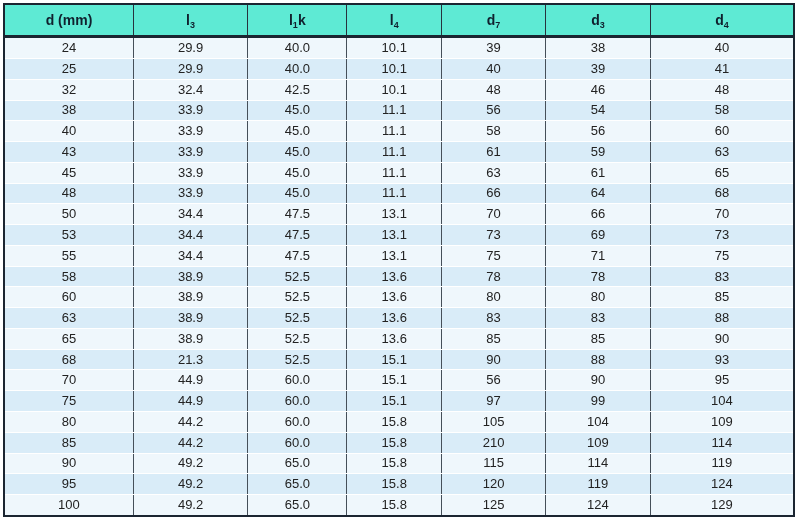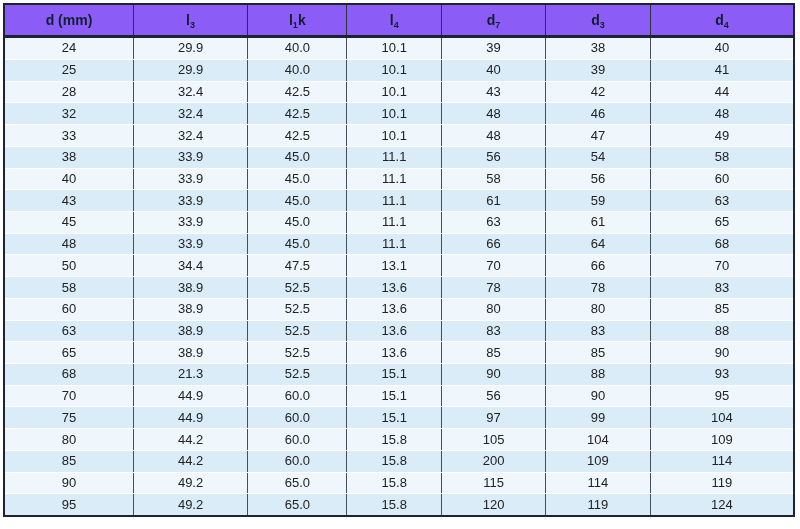--- a/index.html
+++ b/index.html
@@ -32,21 +32,21 @@
     height: 100%;
   }
   table.dim-table col.c1 { width: 16.3%; }
   table.dim-table col.c2 { width: 14.5%; }
   table.dim-table col.c3 { width: 12.6%; }
   table.dim-table col.c4 { width: 12.0%; }
   table.dim-table col.c5 { width: 13.2%; }
   table.dim-table col.c6 { width: 13.3%; }
   table.dim-table col.c7 { width: 18.1%; }
   table.dim-table thead th {
-    background: #8b5cf6;
+    background: #5eead4;
     color: #10202e;
     font-size: 14px;
     font-weight: bold;
     height: 30px;
     text-align: center;
     vertical-align: middle;
     border-left: 1px solid #27323d;
     border-bottom: 3px solid #1b2531;
     padding: 0;
   }
@@ -113,47 +113,29 @@
           <tr>
             <td>25</td>
             <td>29.9</td>
             <td>40.0</td>
             <td>10.1</td>
             <td>40</td>
             <td>39</td>
             <td>41</td>
           </tr>
           <tr>
-            <td>28</td>
-            <td>32.4</td>
-            <td>42.5</td>
-            <td>10.1</td>
-            <td>43</td>
-            <td>42</td>
-            <td>44</td>
-          </tr>
-          <tr>
             <td>32</td>
             <td>32.4</td>
             <td>42.5</td>
             <td>10.1</td>
             <td>48</td>
             <td>46</td>
             <td>48</td>
           </tr>
           <tr>
-            <td>33</td>
-            <td>32.4</td>
-            <td>42.5</td>
-            <td>10.1</td>
-            <td>48</td>
-            <td>47</td>
-            <td>49</td>
-          </tr>
-          <tr>
             <td>38</td>
             <td>33.9</td>
             <td>45.0</td>
             <td>11.1</td>
             <td>56</td>
             <td>54</td>
             <td>58</td>
           </tr>
           <tr>
             <td>40</td>
@@ -194,20 +176,38 @@
           <tr>
             <td>50</td>
             <td>34.4</td>
             <td>47.5</td>
             <td>13.1</td>
             <td>70</td>
             <td>66</td>
             <td>70</td>
           </tr>
           <tr>
+            <td>53</td>
+            <td>34.4</td>
+            <td>47.5</td>
+            <td>13.1</td>
+            <td>73</td>
+            <td>69</td>
+            <td>73</td>
+          </tr>
+          <tr>
+            <td>55</td>
+            <td>34.4</td>
+            <td>47.5</td>
+            <td>13.1</td>
+            <td>75</td>
+            <td>71</td>
+            <td>75</td>
+          </tr>
+          <tr>
             <td>58</td>
             <td>38.9</td>
             <td>52.5</td>
             <td>13.6</td>
             <td>78</td>
             <td>78</td>
             <td>83</td>
           </tr>
           <tr>
             <td>60</td>
@@ -270,38 +270,47 @@
             <td>15.8</td>
             <td>105</td>
             <td>104</td>
             <td>109</td>
           </tr>
           <tr>
             <td>85</td>
             <td>44.2</td>
             <td>60.0</td>
             <td>15.8</td>
-            <td>200</td>
+            <td>210</td>
             <td>109</td>
             <td>114</td>
           </tr>
           <tr>
             <td>90</td>
             <td>49.2</td>
             <td>65.0</td>
             <td>15.8</td>
             <td>115</td>
             <td>114</td>
             <td>119</td>
           </tr>
           <tr>
             <td>95</td>
             <td>49.2</td>
             <td>65.0</td>
             <td>15.8</td>
             <td>120</td>
             <td>119</td>
             <td>124</td>
+          </tr>
+          <tr>
+            <td>100</td>
+            <td>49.2</td>
+            <td>65.0</td>
+            <td>15.8</td>
+            <td>125</td>
+            <td>124</td>
+            <td>129</td>
           </tr>
         </tbody>
     </table>
   </div>
 </div>
 
 </body></html>

